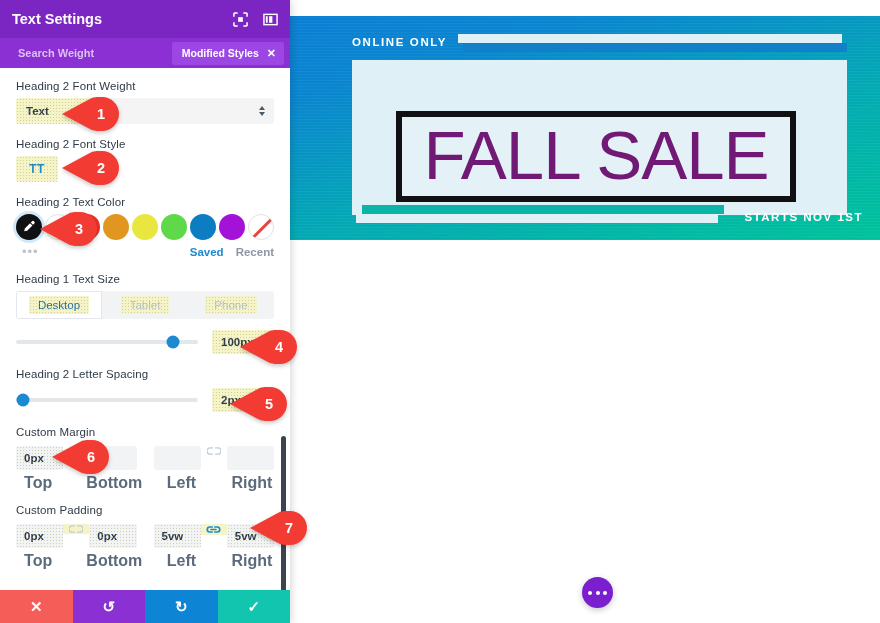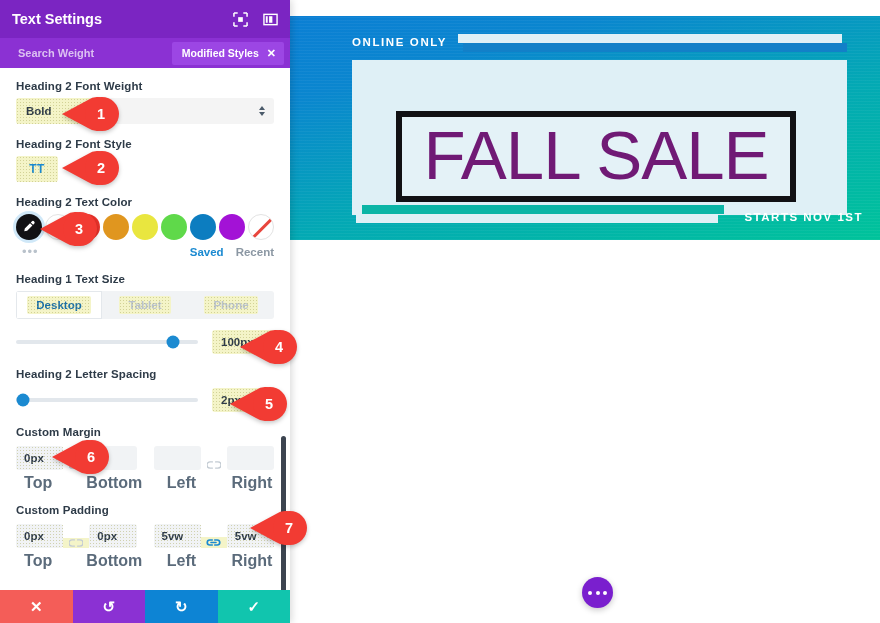--- a/index.html
+++ b/index.html
@@ -114,21 +114,21 @@
     border-radius: 2px;
   }
   #modified-pill .x { font-size: 11px; font-weight: bold; }
 
   #panel-body {
     flex: 1; overflow: hidden; position: relative;
     padding: 12px 16px 8px 16px; background: #fff;
   }
   .grp { margin-bottom: 14px; }
   .lbl {
-    font-size: 11.5px; color: #2e3b48; font-weight: bold; margin-bottom: 6px;
+    font-size: 11.5px; color: #2e3b48; font-weight: normal; margin-bottom: 6px;
     letter-spacing: .1px;
   }
 
   .field-highlight {
     background: #f4f4c8;
   }
   .dotted:after {
     content:""; position:absolute; inset:0;
     background-image: radial-gradient(rgba(170,170,90,.45) .5px, transparent .6px);
     background-size: 3px 3px; pointer-events:none;
@@ -183,41 +183,41 @@
   .dots3 { color:#b9c2cb; font-size: 13px; letter-spacing:1px; flex:1; padding-left: 6px; }
   .saved { color:#1b8ad1; font-size:11.5px; font-weight:bold; margin-right: 12px; }
   .recent { color:#8b97a3; font-size:11.5px; font-weight:bold; }
 
   
   .dev-tabs {
     display: flex; background: #f1f3f5; border-radius: 3px; height: 28px; overflow:hidden;
   }
   .dev-tab {
     flex: 1; display:flex; align-items:center; justify-content:center;
-    font-size: 11.5px; font-weight: bold; position: relative;
+    font-size: 11.5px; font-weight: normal; position: relative;
   }
   .dev-tab .pillbg {
     position: relative; padding: 3px 9px; border-radius: 2px;
   }
   .dev-tab.active { background: #fff; box-shadow: 0 0 0 1px #e4e8ec inset; color:#1b6fa8; }
   .dev-tab.active .pillbg { color:#1b6fa8; }
   .dev-tab.inactive .pillbg { color:#b9c2cb; }
 
   
   .slider-row { display:flex; align-items:center; margin-top: 11px; gap: 0; }
   .slider-track { position: relative; height: 4px; background:#e2e7ec; border-radius:3px; flex:1; margin-right: 14px; }
   .slider-knob { position:absolute; top: 50%; transform: translate(-50%,-50%); width:13px;height:13px;border-radius:50%; background:#1b8ad1; }
   .num-box {
     position:relative; width: 62px; height: 24px; border-radius:3px;
     display:flex; align-items:center; padding-left: 9px;
     font-size: 11.5px; font-weight:bold; color:#2e3b48;
   }
 
   
-  .sp-row { display:flex; align-items:flex-end; height: 24px; margin-top: 8px; }
+  .sp-row { display:flex; align-items:flex-start; height: 24px; margin-top: 8px; }
   .sp-cell {
     position:relative; flex:1; height:24px; border-radius:3px; background:#f1f3f5;
     display:flex; align-items:center; padding-left:8px;
     font-size:11.5px; font-weight:bold; color:#2e3b48;
   }
   .sp-link {
     width: 26px; display:flex; align-items:center; justify-content:center; flex:0 0 26px;
   }
   .sp-divider { width: 1px; background:#dfe4e9; margin: 1px 8px; flex: 0 0 1px; }
   .sp-caps { display:flex; margin-top:4px; }
@@ -304,21 +304,21 @@
         <span>Modified Styles</span>
         <span class="x">✕</span>
       </div>
     </div>
 
     <div id="panel-body">
 
       <div class="grp">
         <div class="lbl">Heading 2 Font Weight</div>
         <div class="select-row">
-          <div class="select-val field-highlight dotted">Bold</div>
+          <div class="select-val field-highlight dotted">Text</div>
           <div class="select-arrows">
             <i class="up"></i>
               <i class="dn"></i>
           </div>
         </div>
       </div>
 
       <div class="grp">
         <div class="lbl">Heading 2 Font Style</div>
         <div class="tt-box field-highlight dotted">TT</div>

